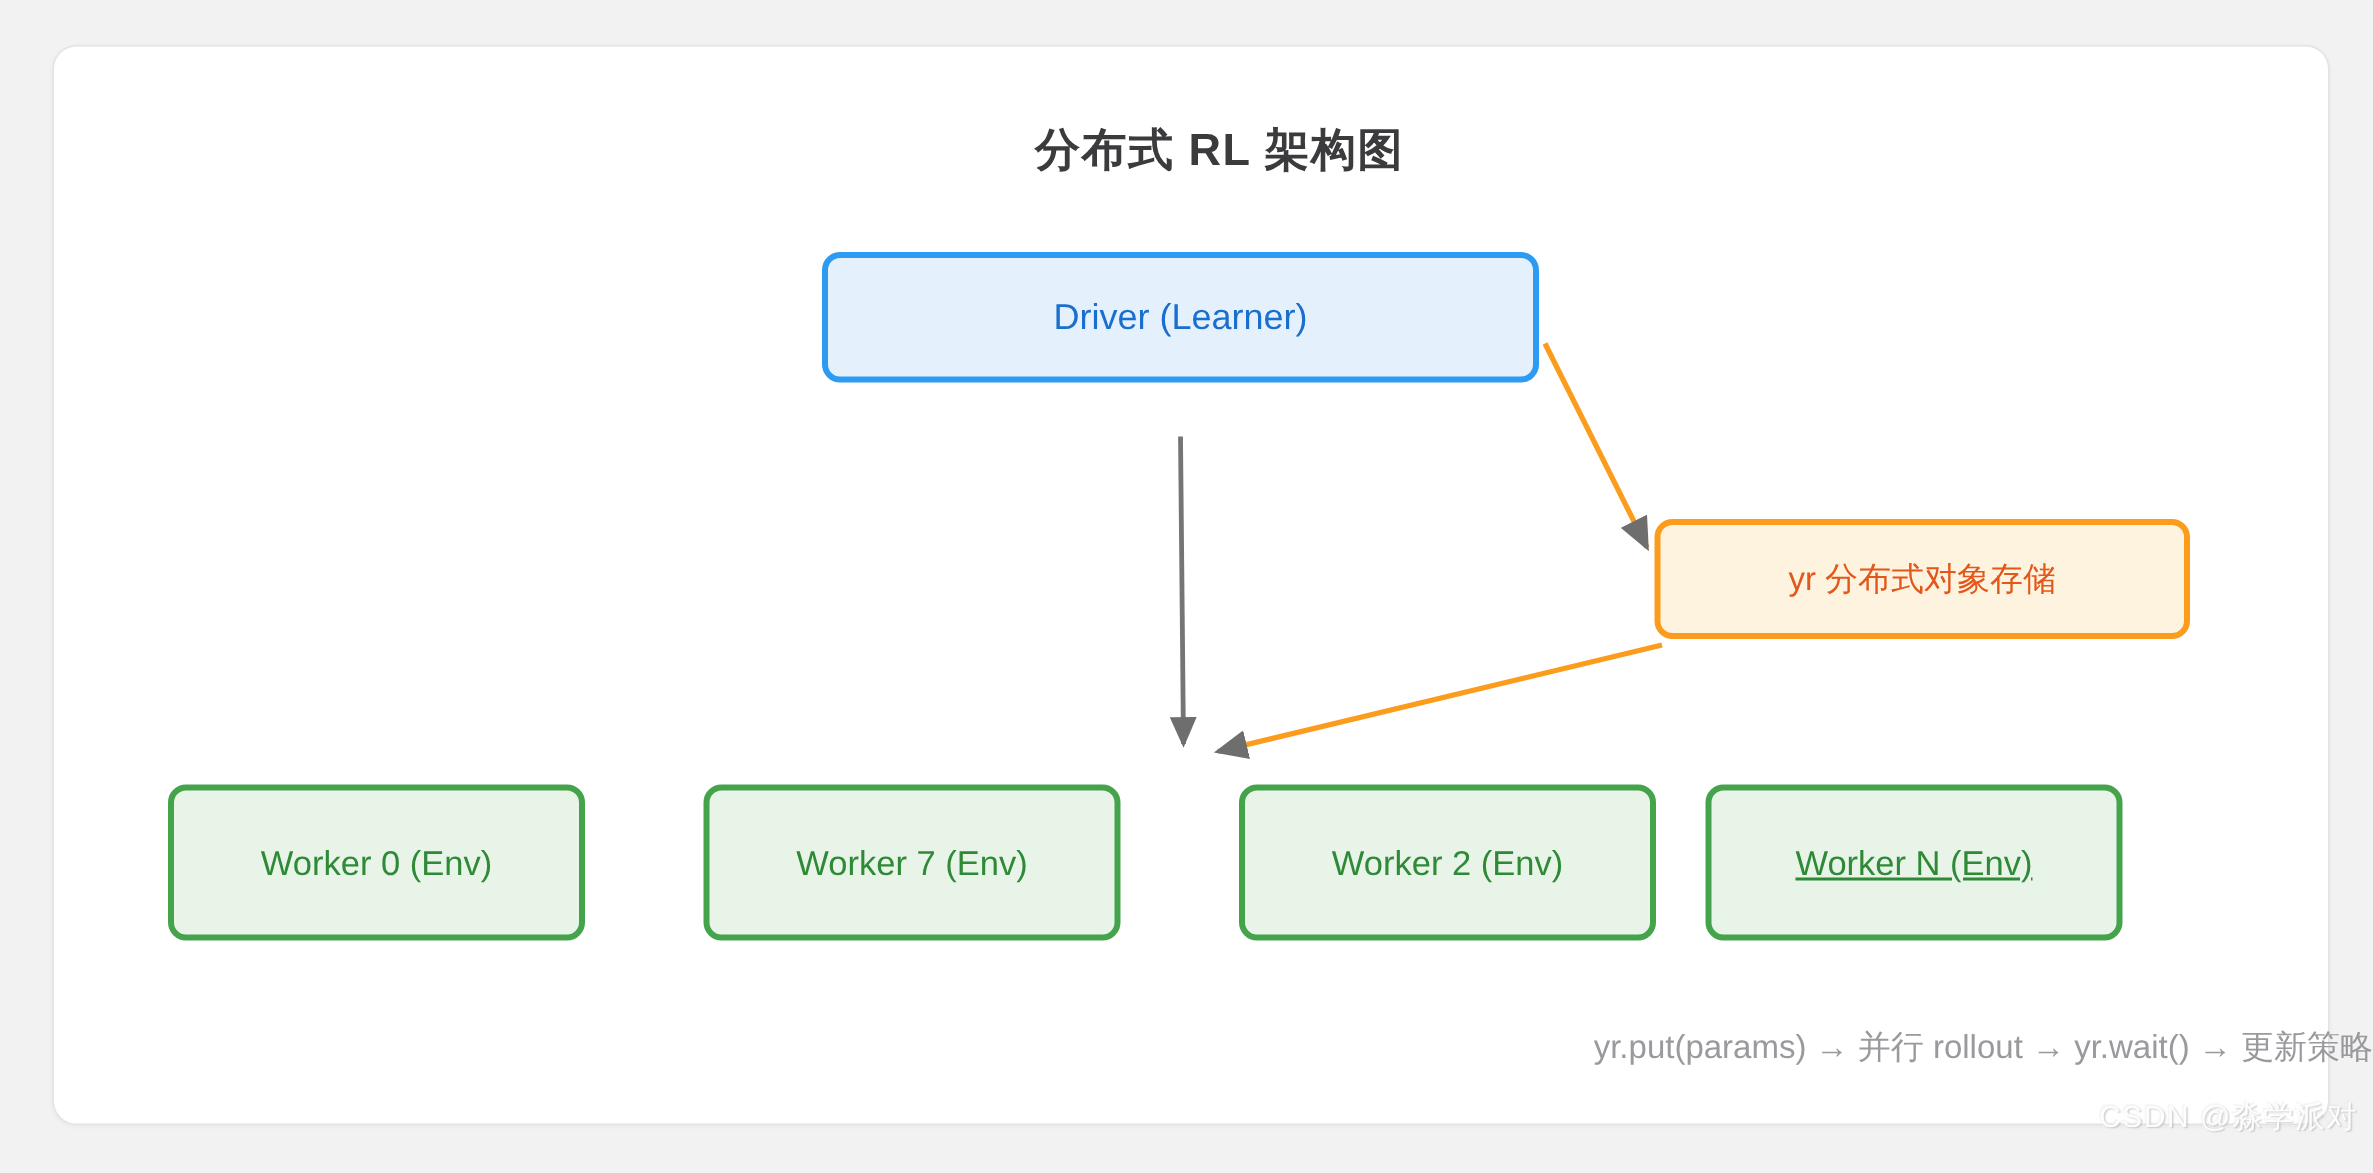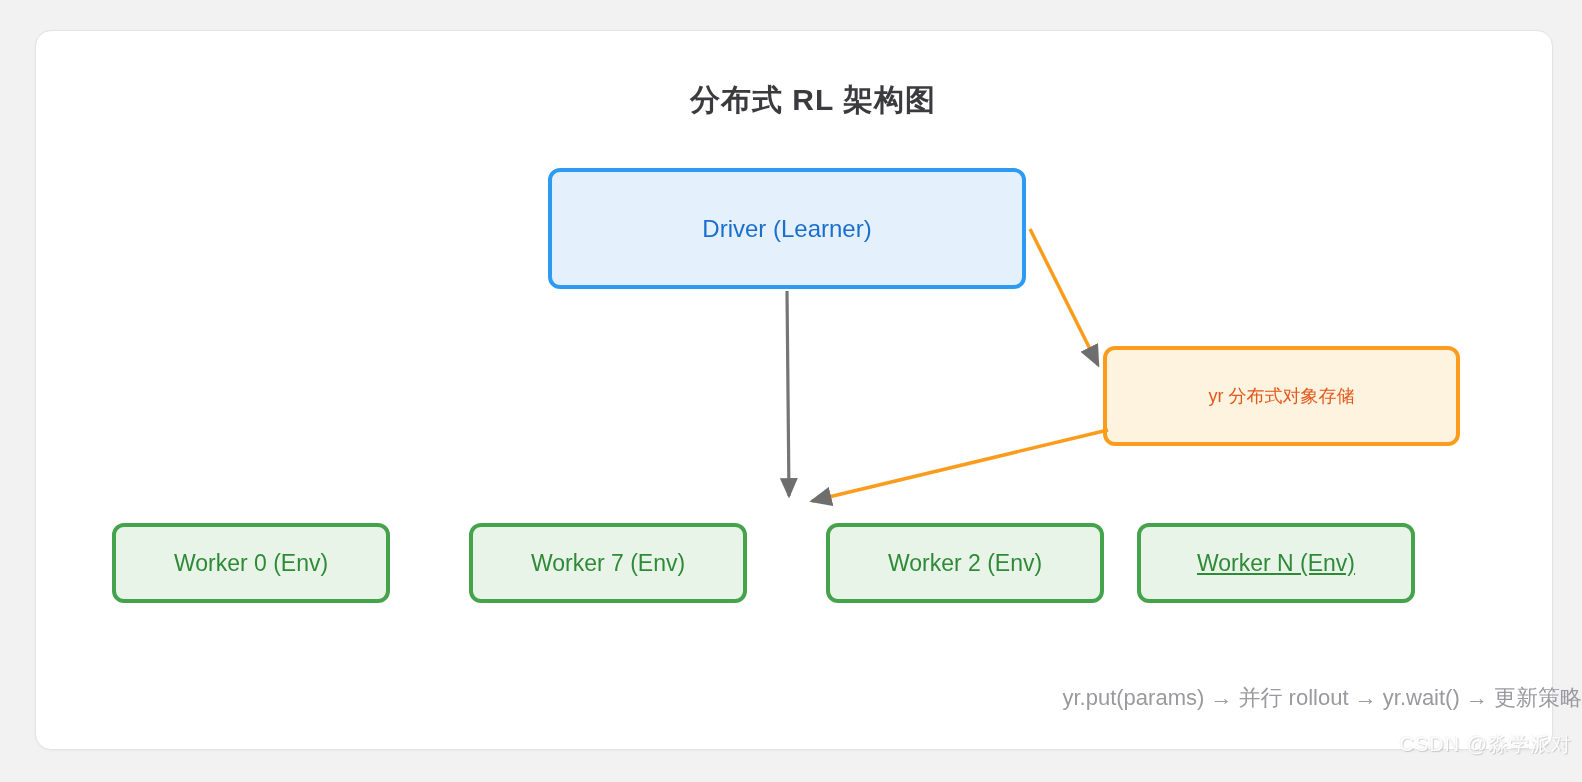--- a/index.html
+++ b/index.html
@@ -36,35 +36,35 @@
   .node {
     position: absolute;
     display: flex;
     align-items: center;
     justify-content: center;
     border-radius: 12px;
     font-size: 23px;
     z-index: 2;
   }
   .node-driver {
-    left: 548px; top: 168px; width: 478px; height: 121px;
+    left: 548px; top: 168px; width: 478px; height: 87px;
     background: #e4f1fc;
     border: 4px solid #2e9bf2;
     color: #1a6fce;
     font-size: 24px;
   }
   .node-store {
-    left: 1103px; top: 346px; width: 357px; height: 100px;
+    left: 1103px; top: 346px; width: 357px; height: 80px;
     background: #fef3de;
     border: 4px solid #fb9c1c;
     color: #e2571a;
-    font-size: 18px;
+    font-size: 22px;
   }
   .node-worker {
-    top: 523px; width: 278px; height: 80px;
+    top: 523px; width: 278px; height: 104px;
     background: #e9f4e9;
     border: 4px solid #45a34c;
     color: #2f8a38;
   }
   .worker-0 { left: 112px; }
   .worker-1 { left: 469px; }
   .worker-2 { left: 826px; }
   .worker-n { left: 1137px; text-decoration: underline; }
 
   svg.edges {

